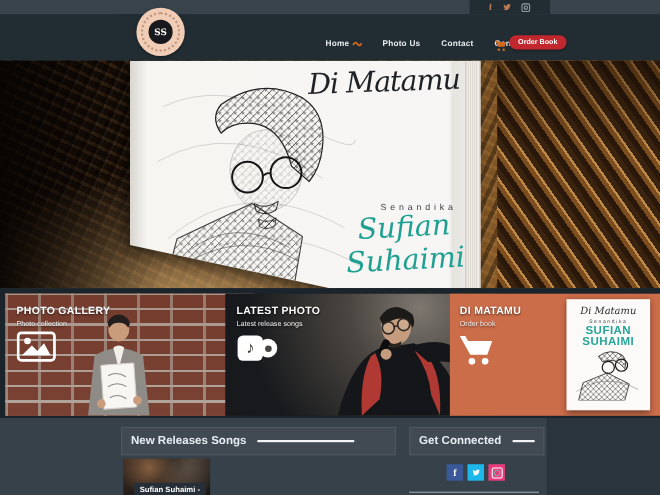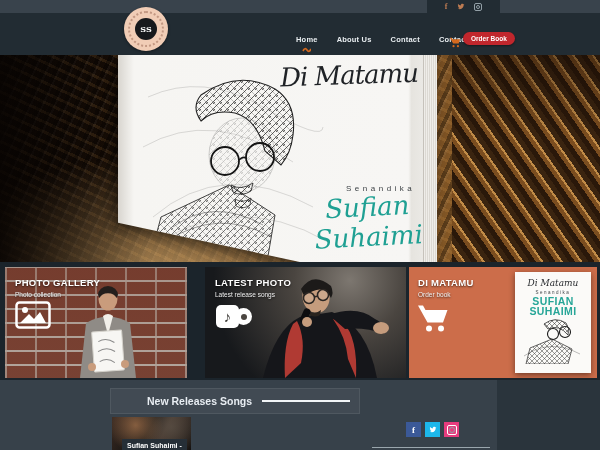--- a/index.html
+++ b/index.html
@@ -17,21 +17,21 @@
   .logo-block{position:absolute;left:105px;top:0;width:67px;height:13px;background:#222c33;}
   .logo{position:absolute;left:124px;top:7px;width:44px;height:44px;border-radius:50%;
     background:#f1cdb6;display:flex;align-items:center;justify-content:center;z-index:5;
     box-shadow:0 1px 3px rgba(0,0,0,.4);}
   .logo::before{content:'';position:absolute;inset:4px;border:2px dotted rgba(150,100,80,.5);border-radius:50%;}
   .logo-core{width:22px;height:22px;border-radius:50%;background:#17191c;color:#fff;
     font-size:8px;font-weight:bold;display:flex;align-items:center;justify-content:center;
     font-family:"DejaVu Serif",serif;}
   .nav{position:absolute;left:296px;top:22px;display:flex;gap:19px;align-items:flex-start;}
   .nav-item{color:#e9eef1;font-size:7.5px;font-weight:bold;letter-spacing:.2px;cursor:pointer;
-    display:flex;flex-direction:column;align-items:center;gap:2px;justify-content:flex-end;}
+    display:flex;flex-direction:row;align-items:center;gap:2px;justify-content:flex-end;}
   .cart-mini{position:absolute;left:449px;top:21px;}
   .order-btn{position:absolute;left:463px;top:19px;background:#c1272d;color:#fff;border:none;
     font-size:6.5px;font-weight:bold;padding:3px 8px;border-radius:8px;
     font-family:"Liberation Sans",sans-serif;box-shadow:0 1px 2px rgba(0,0,0,.4);cursor:pointer;}
   
   .hero{position:absolute;left:0;top:55px;width:600px;height:207px;overflow:hidden;
     background:
       radial-gradient(ellipse at 28% 118%, rgba(214,170,108,.9), rgba(214,170,108,0) 42%),
       repeating-linear-gradient(115deg, rgba(0,0,0,.32) 0 4px, rgba(255,255,255,.05) 4px 6px, transparent 6px 11px),
       repeating-linear-gradient(25deg, rgba(193,136,66,.22) 0 3px, transparent 3px 9px),
@@ -51,21 +51,21 @@
     background:repeating-linear-gradient(90deg,#efede9 0 1px,#dcd9d3 1px 2px);}
   .album-title{position:absolute;left:150px;top:5px;width:162px;text-align:center;
     font-family:"DejaVu Serif",serif;font-style:italic;font-size:26px;color:#1f2226;
     transform:rotate(-2deg);letter-spacing:-1px;}
   .album-sub{position:absolute;left:228px;top:129px;font-size:8px;letter-spacing:3.5px;color:#3c4145;}
   .album-artist{position:absolute;left:183px;top:137px;width:134px;text-align:center;
     font-family:"DejaVu Serif",serif;font-style:italic;font-size:26px;color:#1fa093;
     line-height:30px;transform:rotate(-3deg);}
   
   .cards{position:absolute;left:0;top:262px;width:600px;height:118px;background:#1b242b;}
-  .card{position:absolute;top:5px;height:111px;overflow:hidden;cursor:pointer;}
+  .card{position:absolute;top:5px;height:111px;overflow:hidden;cursor:pointer;padding-left:44px;}
   .card-title{position:absolute;left:10px;top:10px;color:#fff;font-size:9.5px;font-weight:bold;
     letter-spacing:.3px;text-shadow:0 1px 2px rgba(0,0,0,.65);}
   .card-sub{position:absolute;left:10px;top:24px;color:#f2f2f2;font-size:6.5px;
     text-shadow:0 1px 2px rgba(0,0,0,.65);}
   .card-gallery{left:5px;width:182px;background-color:#93503e;
     background-image:
       linear-gradient(rgba(40,10,5,.28), rgba(0,0,0,.18)),
       repeating-linear-gradient(90deg, rgba(216,200,188,.7) 0 2px, transparent 2px 30px),
       repeating-linear-gradient(0deg, #93503e 0 12px, #d9cabf 12px 14px);}
   .card-latest{left:205px;width:201px;
@@ -85,21 +85,21 @@
   .book{position:absolute;left:106px;top:5px;width:76px;height:101px;background:#fbfaf8;
     box-shadow:0 2px 6px rgba(0,0,0,.45);text-align:center;}
   .book-title{margin-top:6px;font-family:"DejaVu Serif",serif;font-style:italic;font-size:9px;color:#2a2d31;}
   .book-sub{margin-top:2px;font-size:4.5px;letter-spacing:1.5px;color:#3c4145;}
   .book-artist{margin-top:1px;font-size:10.5px;line-height:10px;font-weight:bold;color:#27a698;letter-spacing:.4px;}
   
   .footer{position:absolute;left:0;top:380px;width:600px;height:70px;background:#37414a;}
   .footer-dark-right{position:absolute;left:497px;top:0;width:103px;height:70px;background:#2a343c;}
   .panel{position:absolute;top:8px;height:26px;background:rgba(255,255,255,.05);
     border:1px solid rgba(255,255,255,.08);display:flex;align-items:center;box-sizing:border-box;padding:0 8px;}
-  .panel-title{color:#e8edf2;font-size:10.5px;font-weight:bold;white-space:nowrap;margin-left:28px;}
+  .panel-title{color:#e8edf2;font-size:10.5px;font-weight:bold;white-space:nowrap;}
   .panel-line{height:2px;background:#f2f5f7;margin-left:10px;}
   .panel-releases{left:110px;width:250px;}
   .panel-connect{left:372px;width:123px;}
   .thumb{position:absolute;left:112px;top:37px;width:79px;height:33px;overflow:hidden;cursor:pointer;
     background:
       radial-gradient(circle at 30% 25%, rgba(150,105,70,.85), rgba(0,0,0,0) 45%),
       radial-gradient(circle at 75% 30%, rgba(90,80,70,.8), rgba(0,0,0,0) 50%),
       linear-gradient(120deg,#3a2a22,#141312 45%,#45352c 62%,#0f0d0c);}
   .thumb-label{position:absolute;left:10px;top:22px;background:#262f37;color:#fff;
     font-size:7px;font-weight:bold;padding:3px 5px;white-space:nowrap;}
@@ -131,21 +131,21 @@
   <div class="headerbar">
     <div class="logo-block"></div>
     <div class="nav">
       <div class="nav-item">
         <span>Home</span>
         <svg width="9" height="7" viewBox="0 0 9 7">
             <path d="M1 5 Q3 1 5 4 T9 3" stroke="#d4691e" stroke-width="1.7" fill="none"></path>
           </svg>
       </div>
       <div class="nav-item">
-        <span>About Us</span>
+        <span>Photo Us</span>
       </div>
       <div class="nav-item">
         <span>Contact</span>
       </div>
       <div class="nav-item">
         <span>Contact Us</span>
       </div>
     </div>
     <span class="cart-mini">
       <svg width="12" height="11" viewBox="0 0 32 30">
@@ -281,20 +281,24 @@
 
     <div class="panel panel-releases">
       <span class="panel-title">New Releases Songs</span>
       <span class="panel-line" style="width:88px"></span>
     </div>
 
     <div class="thumb">
       <span class="thumb-label">Sufian Suhaimi -</span>
     </div>
 
+    <div class="panel panel-connect">
+      <span class="panel-title">Get Connected</span>
+      <span class="panel-line" style="width:36px"></span>
+    </div>
 
     <div class="f-socials">
       <span class="f-sq f-fb">
         <span>f</span>
       </span>
       <span class="f-sq f-tw">
         <svg width="9" height="9" viewBox="0 0 12 12">
             <path fill="#fff" d="M11 3.2c-.3.2-.7.3-1 .3.4-.2.7-.6.8-1-.4.2-.8.4-1.2.4-.4-.4-.9-.6-1.4-.6-1 0-1.8.8-1.8 1.8 0 .15 0 .3.04.42C5 4.45 3.7 3.75 2.8 2.7c-.16.3-.25.6-.25.95 0 .63.3 1.2.8 1.5-.3 0-.6-.1-.8-.23v.03c0 .9.6 1.6 1.4 1.77-.15.04-.3.06-.47.06-.11 0-.22-.01-.33-.03.22.73.9 1.26 1.68 1.28-.62.5-1.4.78-2.24.78H2.3c.8.52 1.75.82 2.77.82 3.3 0 5.1-2.75 5.1-5.13v-.23c.35-.25.65-.57.9-.93z"></path>
           </svg>
       </span>

